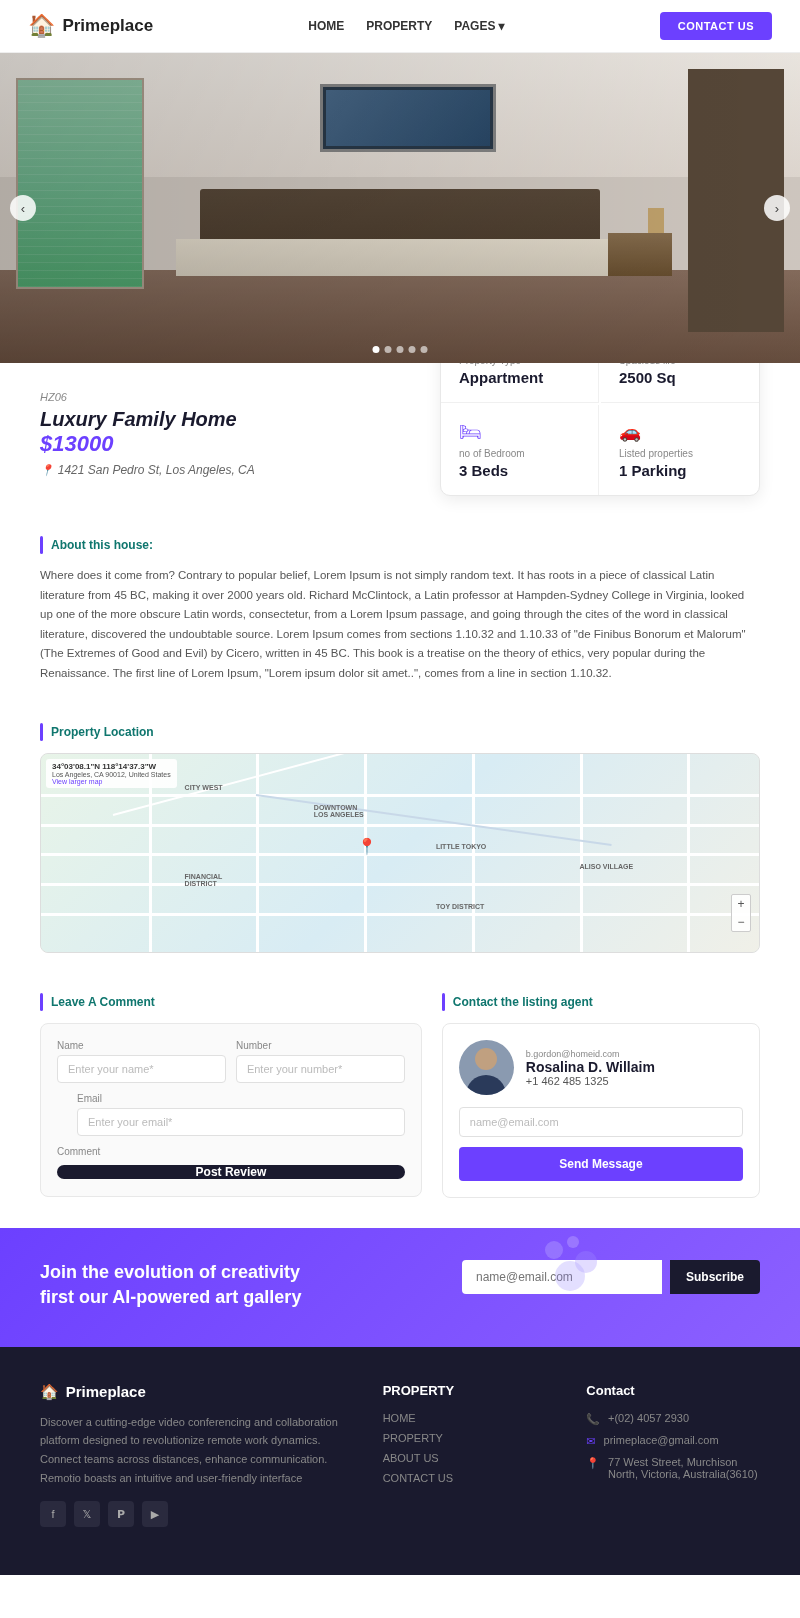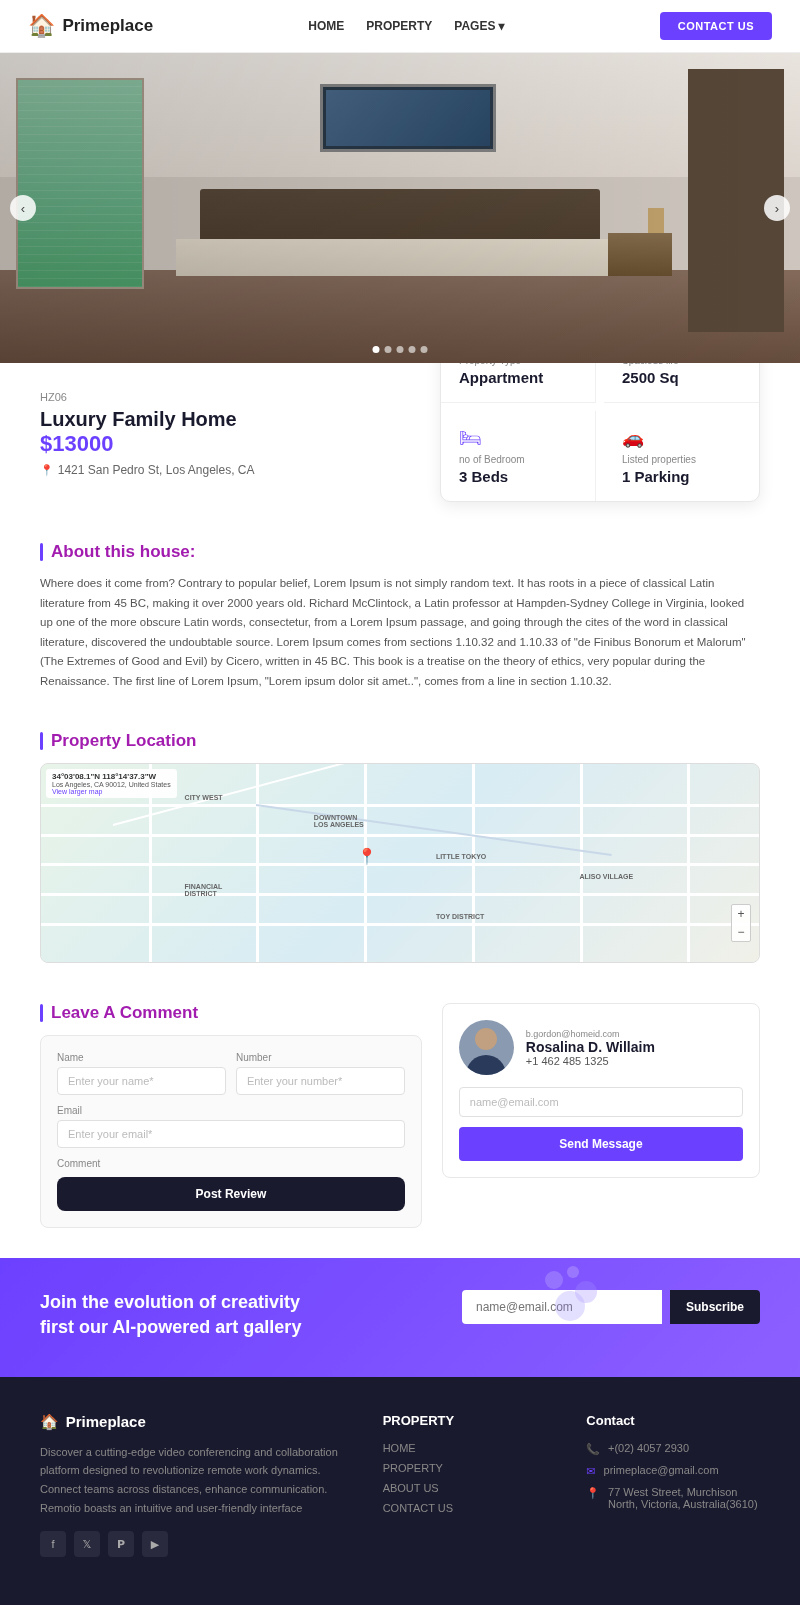--- a/index.html
+++ b/index.html
@@ -91,21 +91,21 @@
     .property-section { padding: 28px 40px 10px 40px; }
     .property-code { font-size: 11px; color: #888; margin-bottom: 5px; }
     .property-title { font-size: 20px; font-weight: 700; color: #1a1a2e; margin-bottom: 0; }
     .property-price { font-size: 22px; font-weight: 700; color: #6c40ff; margin-bottom: 6px; }
     .property-address { font-size: 12px; color: #666; display: flex; align-items: center; gap: 4px; }
     .property-address::before { content: '📍'; font-size: 11px; }
 
     
     .stats-grid {
       background: #fff; border: 1px solid #e8e8e8; border-radius: 10px;
-      display: grid; grid-template-columns: 1fr 1fr; gap: 8px;
+      display: grid; grid-template-columns: 1fr 1fr; gap: 2px;
       margin-top: -80px; margin-right: 0; float: right; width: 320px;
       box-shadow: 0 4px 16px rgba(0,0,0,0.08);
     }
     .stat-item {
       padding: 16px 18px; border-right: 1px solid #f0f0f0; border-bottom: 1px solid #f0f0f0;
       display: flex; flex-direction: column; align-items: flex-start; gap: 3px;
     }
     .stat-item:nth-child(2) { border-right: none; }
     .stat-item:nth-child(3) { border-bottom: none; }
     .stat-item:nth-child(4) { border-right: none; border-bottom: none; }
@@ -114,21 +114,21 @@
     .stat-value { font-size: 15px; font-weight: 700; color: #1a1a2e; }
 
     .clearfix::after { content: ''; display: block; clear: both; }
 
     
     .about-section { padding: 30px 40px; }
     .section-title-bar {
       display: flex; align-items: center; gap: 8px; margin-bottom: 12px;
     }
     .section-bar { width: 3px; height: 18px; background: #6c40ff; border-radius: 2px; }
-    .section-title { font-size: 17px; font-weight: 700; color: #a21caf; }
+    .section-title { font-size: 12px; font-weight: 700; color: #0f766e; }
     .about-text { font-size: 11.5px; color: #555; line-height: 1.7; }
 
     
     .location-section { padding: 10px 40px 20px; }
     .map-container {
       width: 100%; height: 200px; border-radius: 8px; overflow: hidden;
       border: 1px solid #ddd; position: relative; background: #e8f0e8;
       margin-top: 12px;
     }
     
@@ -171,21 +171,21 @@
       border: 1px solid #e0e0e0; border-radius: 4px; padding: 7px 10px;
       font-size: 11px; background: #fff; color: #333; outline: none;
     }
     .form-input::placeholder { color: #bbb; }
     .form-textarea {
       border: 1px solid #e0e0e0; border-radius: 4px; padding: 7px 10px;
       font-size: 11px; background: #fff; color: #333; resize: vertical; min-height: 60px; outline: none;
     }
     .form-textarea::placeholder { color: #bbb; }
     .post-btn {
-      width: 100%; background: #1a1a2e; color: #fff; border: none; padding: 10px;
+      width: 100%; background: #1a1a2e; color: #fff; border: none; 
       border-radius: 8px; font-size: 12px; font-weight: 600; cursor: pointer; margin-top: 8px;
     }
 
     .agent-box {
       border: 1px solid #e8e8e8; border-radius: 8px; padding: 16px; background: #fff;
     }
     .agent-profile { display: flex; align-items: center; gap: 12px; margin-bottom: 12px; }
     .agent-avatar {
       width: 55px; height: 55px; border-radius: 50%; background: #8a9ab0;
       overflow: hidden; position: relative; flex-shrink: 0;
@@ -304,21 +304,21 @@
       <span class="stat-label">no of Bedroom</span>
       <span class="stat-value">3 Beds</span>
     </div>
     <div class="stat-item">
       <span class="stat-icon">🚗</span>
       <span class="stat-label">Listed properties</span>
       <span class="stat-value">1 Parking</span>
     </div>
   </div>
 
-  <div style="padding-right: 340px;">
+  <div style="padding-right: 340px; font-style: italic;">
     <div class="property-code">HZ06</div>
     <div class="property-title">Luxury Family Home</div>
     <div class="property-price">$13000</div>
     <div class="property-address">1421 San Pedro St, Los Angeles, CA</div>
   </div>
 </div>
 
 <div class="about-section">
   <div class="section-title-bar">
     <div class="section-bar"></div>
@@ -384,32 +384,36 @@
       <div class="form-row">
         <div class="form-group">
           <span class="form-label">Name</span>
           <input class="form-input" type="text" placeholder="Enter your name*" style="">
         </div>
         <div class="form-group">
           <span class="form-label">Number</span>
           <input class="form-input" type="text" placeholder="Enter your number*" style="">
         </div>
       </div>
-      <div class="form-group" style="margin-bottom:10px;">
+      <div class="form-group" style="margin-bottom:10px;margin-left:20px;">
         <span class="form-label">Email</span>
         <input class="form-input" type="email" placeholder="Enter your email*" style="">
       </div>
       <div class="form-group">
         <span class="form-label">Comment</span>
       </div>
       <button class="post-btn">Post Review</button>
     </div>
   </div>
 
   <div class="contact-agent-section">
+    <div class="section-title-bar">
+      <div class="section-bar"></div>
+      <span class="section-title">Contact the listing agent</span>
+    </div>
     <div class="agent-box">
       <div class="agent-profile">
         <div class="agent-avatar">
           <div class="agent-head"></div>
           <div class="agent-body"></div>
         </div>
         <div class="agent-info">
           <div class="agent-email-small">b.gordon@homeid.com</div>
           <div class="agent-name">Rosalina D. Willaim</div>
           <div class="agent-phone">+1 462 485 1325</div>

